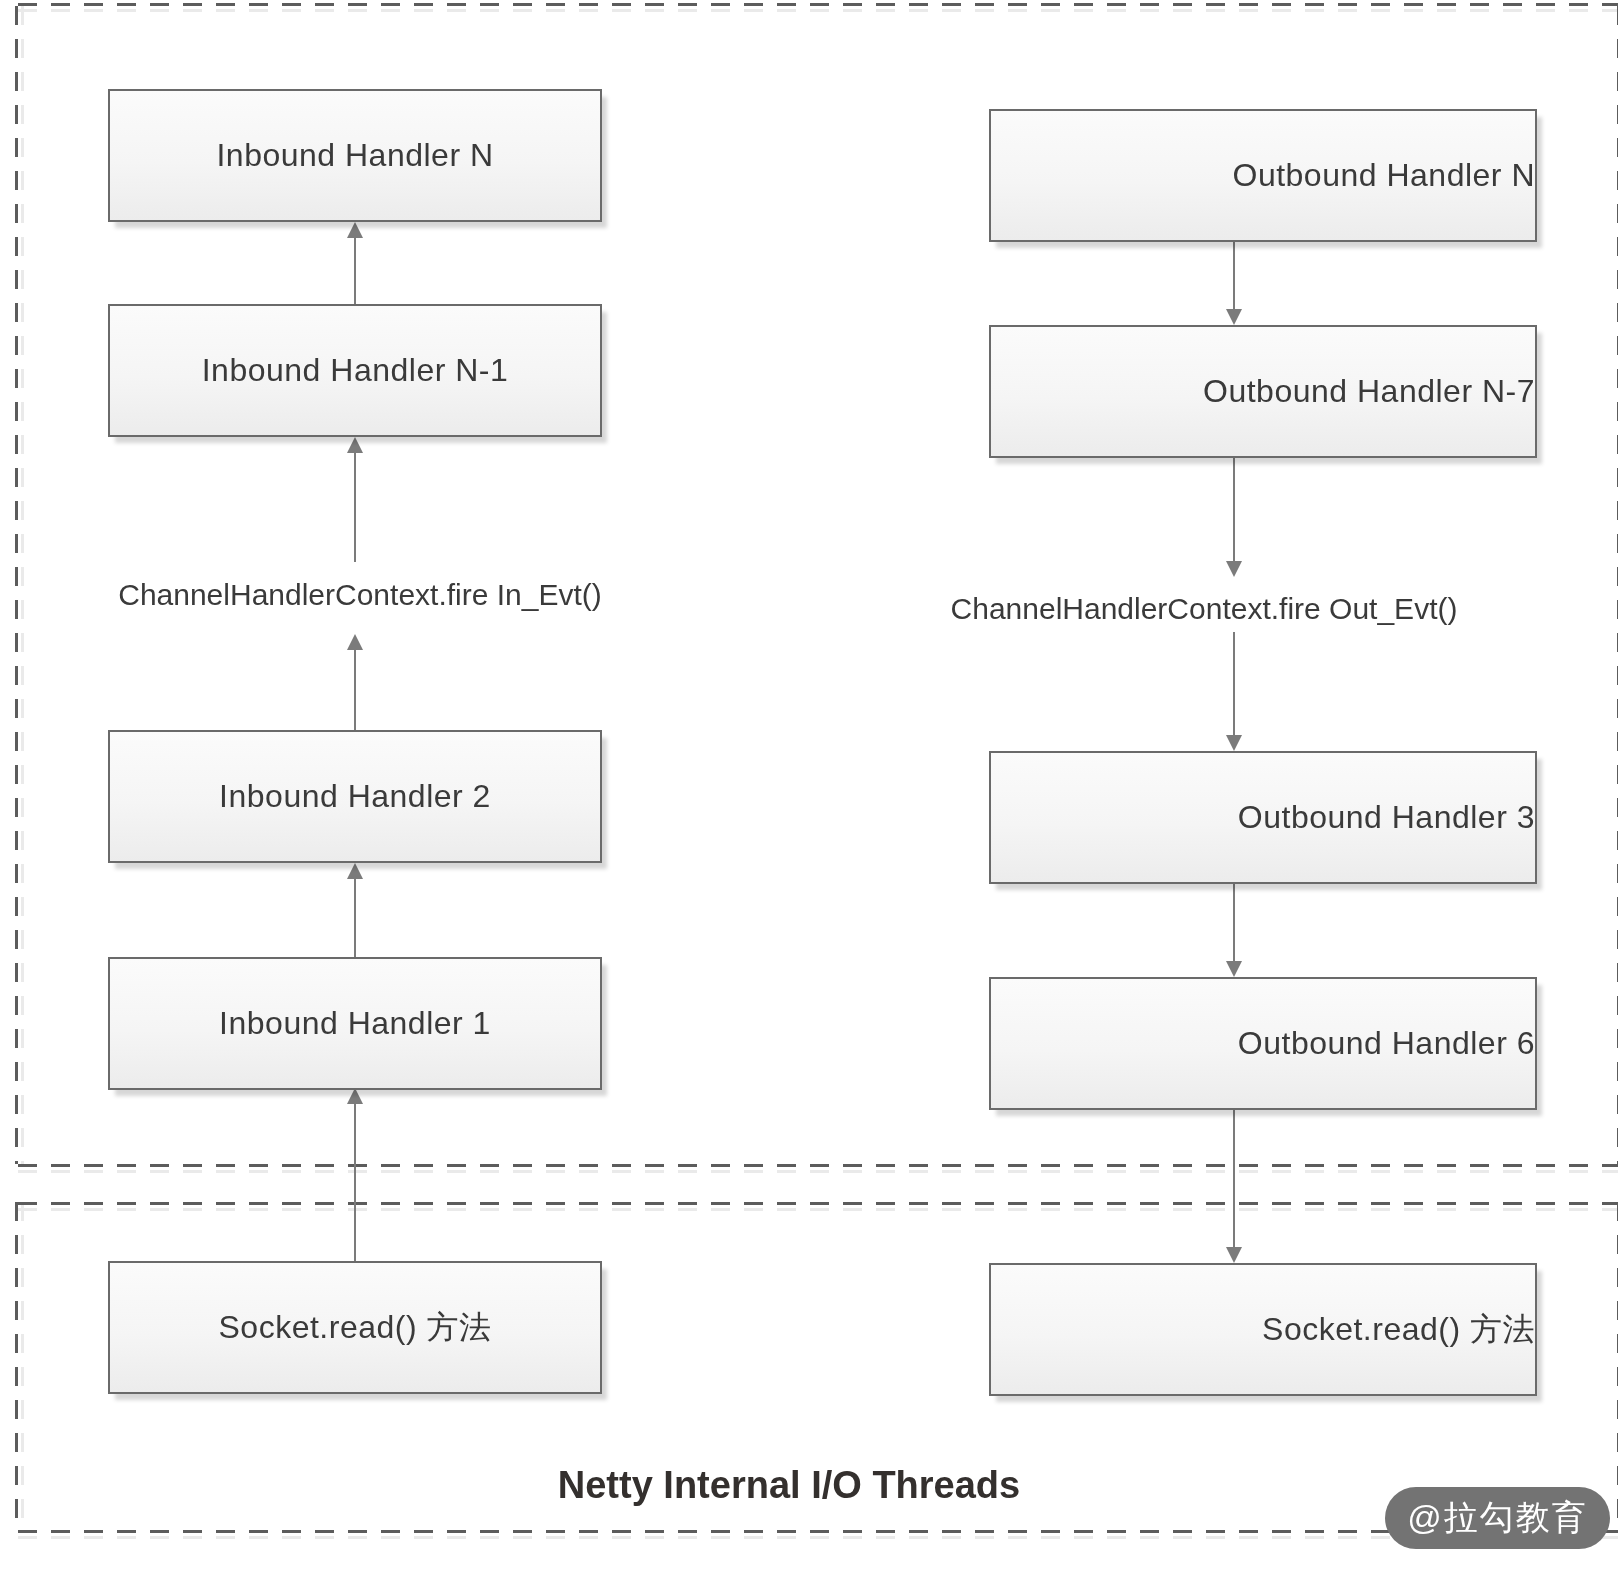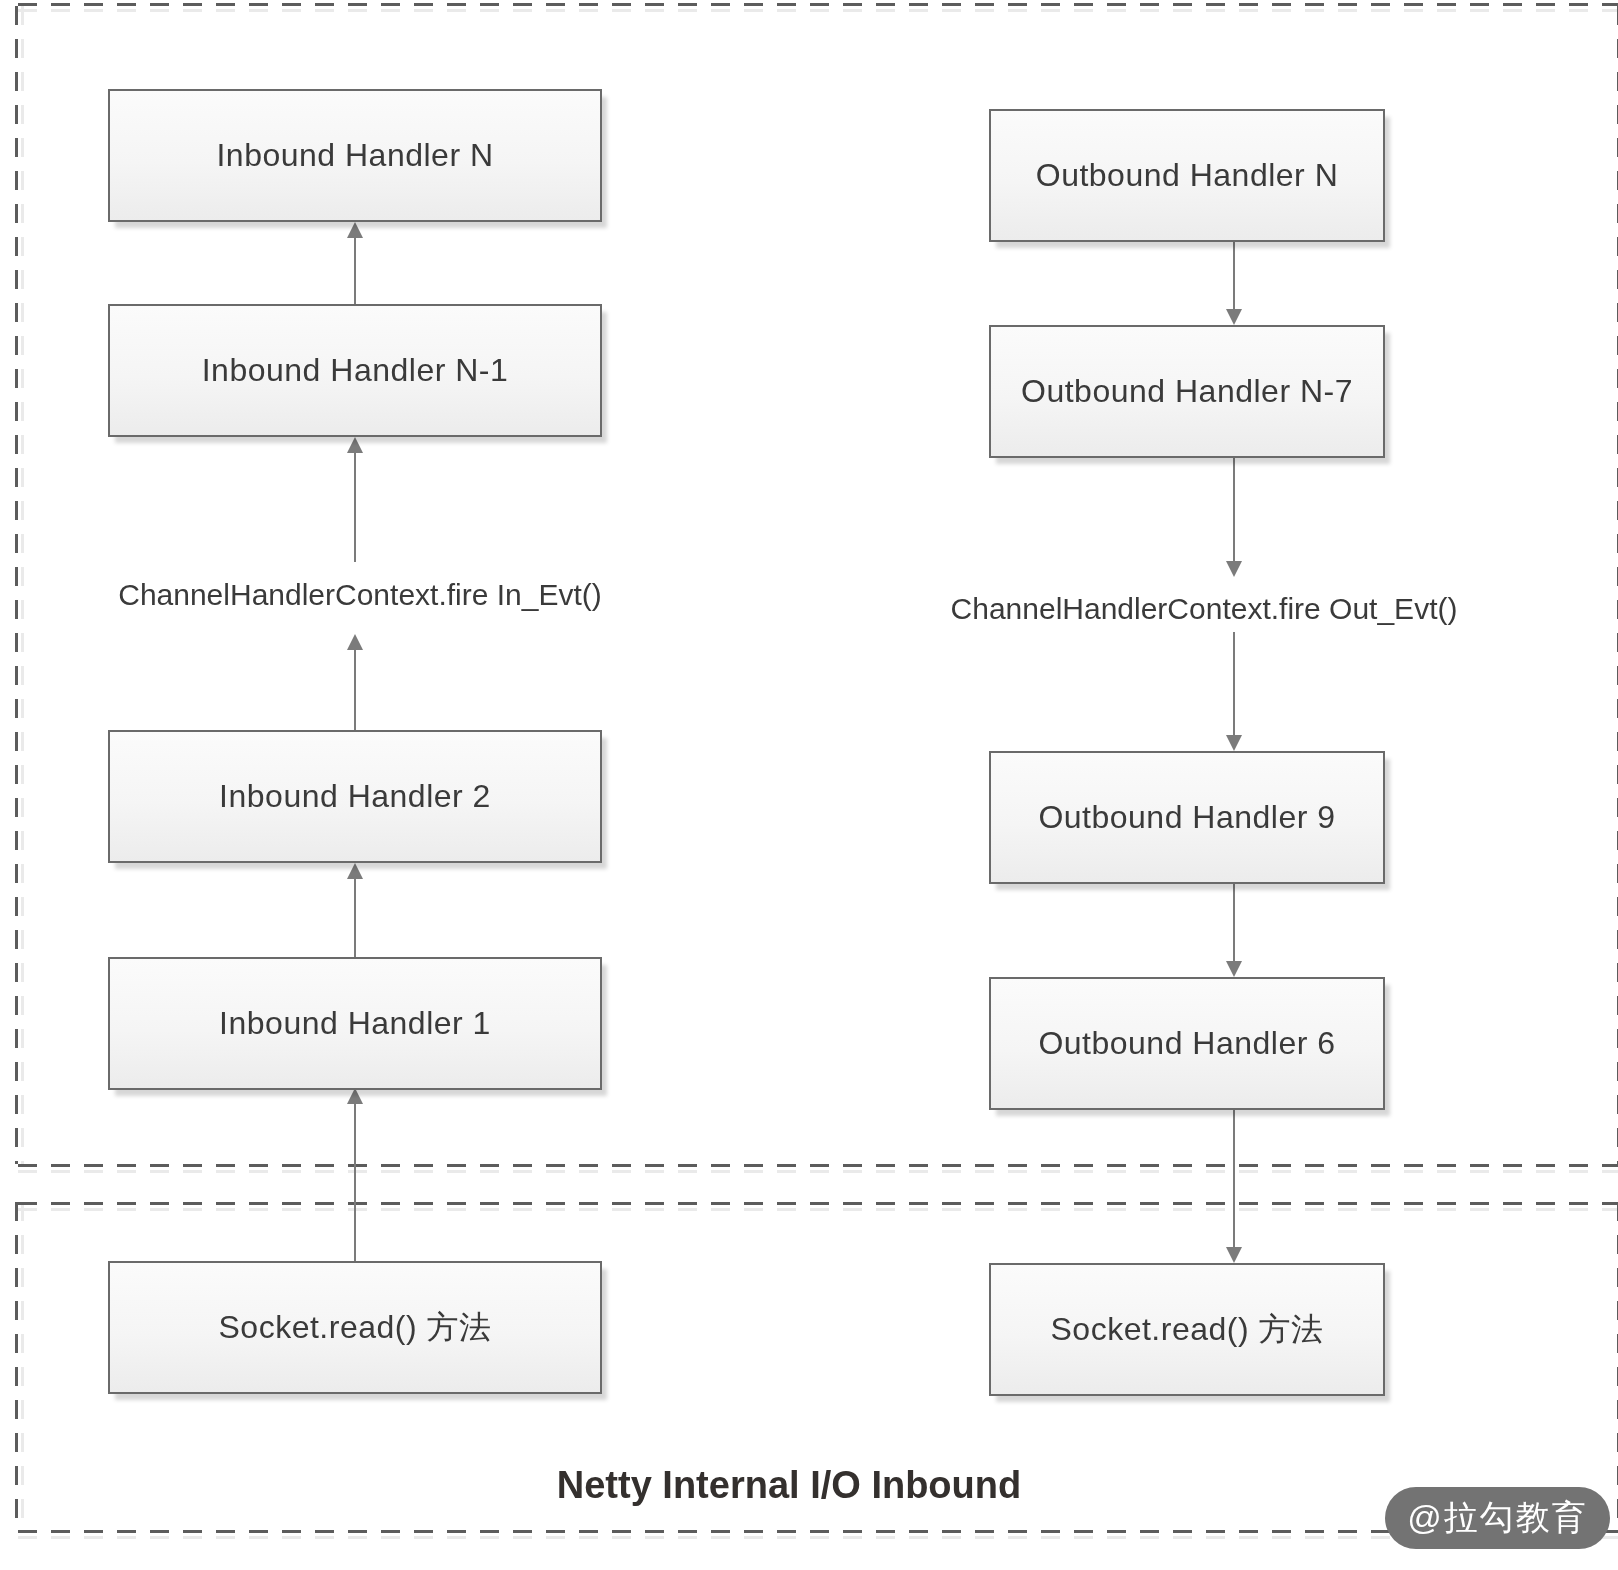--- a/index.html
+++ b/index.html
@@ -18,21 +18,21 @@
   .tri-down{position:absolute;width:0;height:0;border-left:8px solid transparent;border-right:8px solid transparent;border-top:16px solid #7b7b7b;}
   
   .box{
     position:absolute;width:494px;height:133px;box-sizing:border-box;
     border:2px solid #6a6a6a;background:linear-gradient(180deg,#fbfbfb 0%,#f5f5f5 55%,#ececec 100%);
     box-shadow:6px 7px 4px -1px rgba(0,0,0,0.16);
     display:flex;align-items:center;justify-content:center;
     font-size:32px;letter-spacing:0.5px;color:#3a3a3a;
   }
   .box.l{left:96px;}
-  .box.r{left:977px;width:396px;}
+  .box.r{left:977px;width:548px;justify-content:flex-end;}
   .fire{
     position:absolute;transform:translateX(-50%);white-space:nowrap;
     font-size:30px;color:#3a3a3a;
   }
   .title{
     position:absolute;left:777px;top:1464px;transform:translateX(-50%);
     font-size:38px;font-weight:700;color:#34302e;white-space:nowrap;
   }
   .wm{
     position:absolute;left:1373px;top:1487px;width:225px;height:62px;border-radius:31px;
@@ -111,31 +111,31 @@
     <span>Socket.read() 方法</span>
   </div>
 
   <div class="box r" style="top:109px">
     <span>Outbound Handler N</span>
   </div>
   <div class="box r" style="top:325px">
     <span>Outbound Handler N-7</span>
   </div>
   <div class="box r" style="top:751px">
-    <span>Outbound Handler 9</span>
+    <span>Outbound Handler 3</span>
   </div>
   <div class="box r" style="top:977px">
     <span>Outbound Handler 6</span>
   </div>
   <div class="box r" style="top:1263px">
     <span>Socket.read() 方法</span>
   </div>
 
   <div class="fire" style="left:1192px;top:592px">ChannelHandlerContext.fire Out_Evt()</div>
   <div class="fire" style="left:348px;top:578px">ChannelHandlerContext.fire In_Evt()</div>
 
-  <div class="title">Netty Internal I/O Inbound</div>
+  <div class="title">Netty Internal I/O Threads</div>
 
   <div class="wm">
     <span>@拉勾教育</span>
   </div>
 
 </div>
 
 </body></html>

